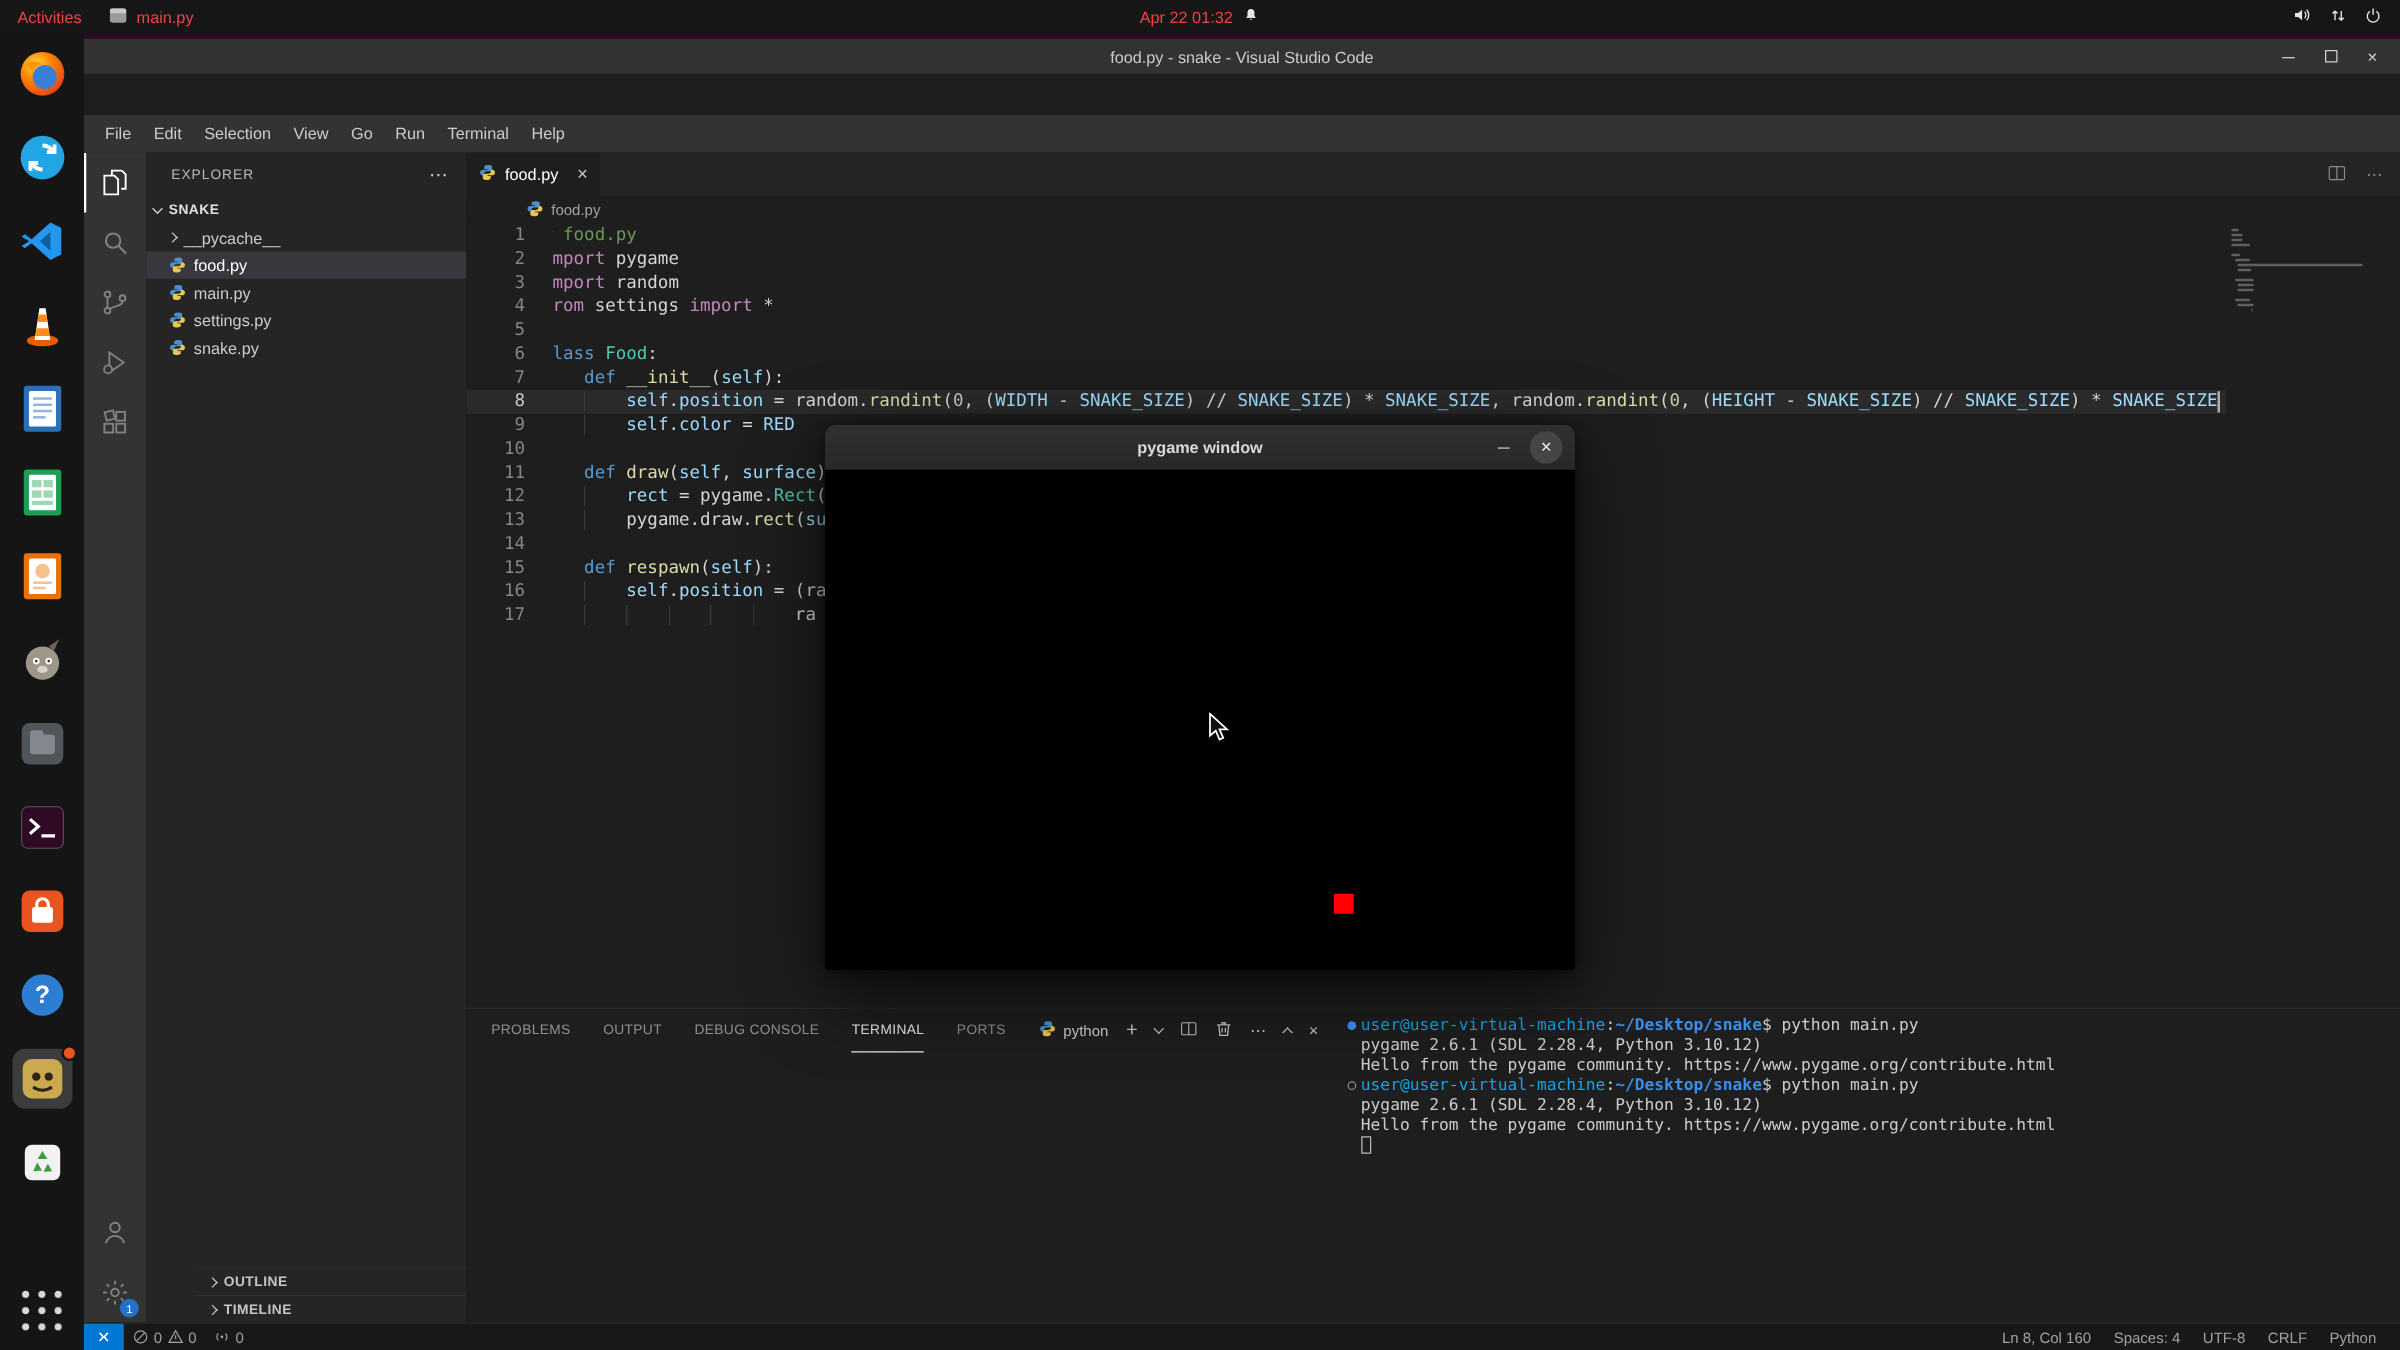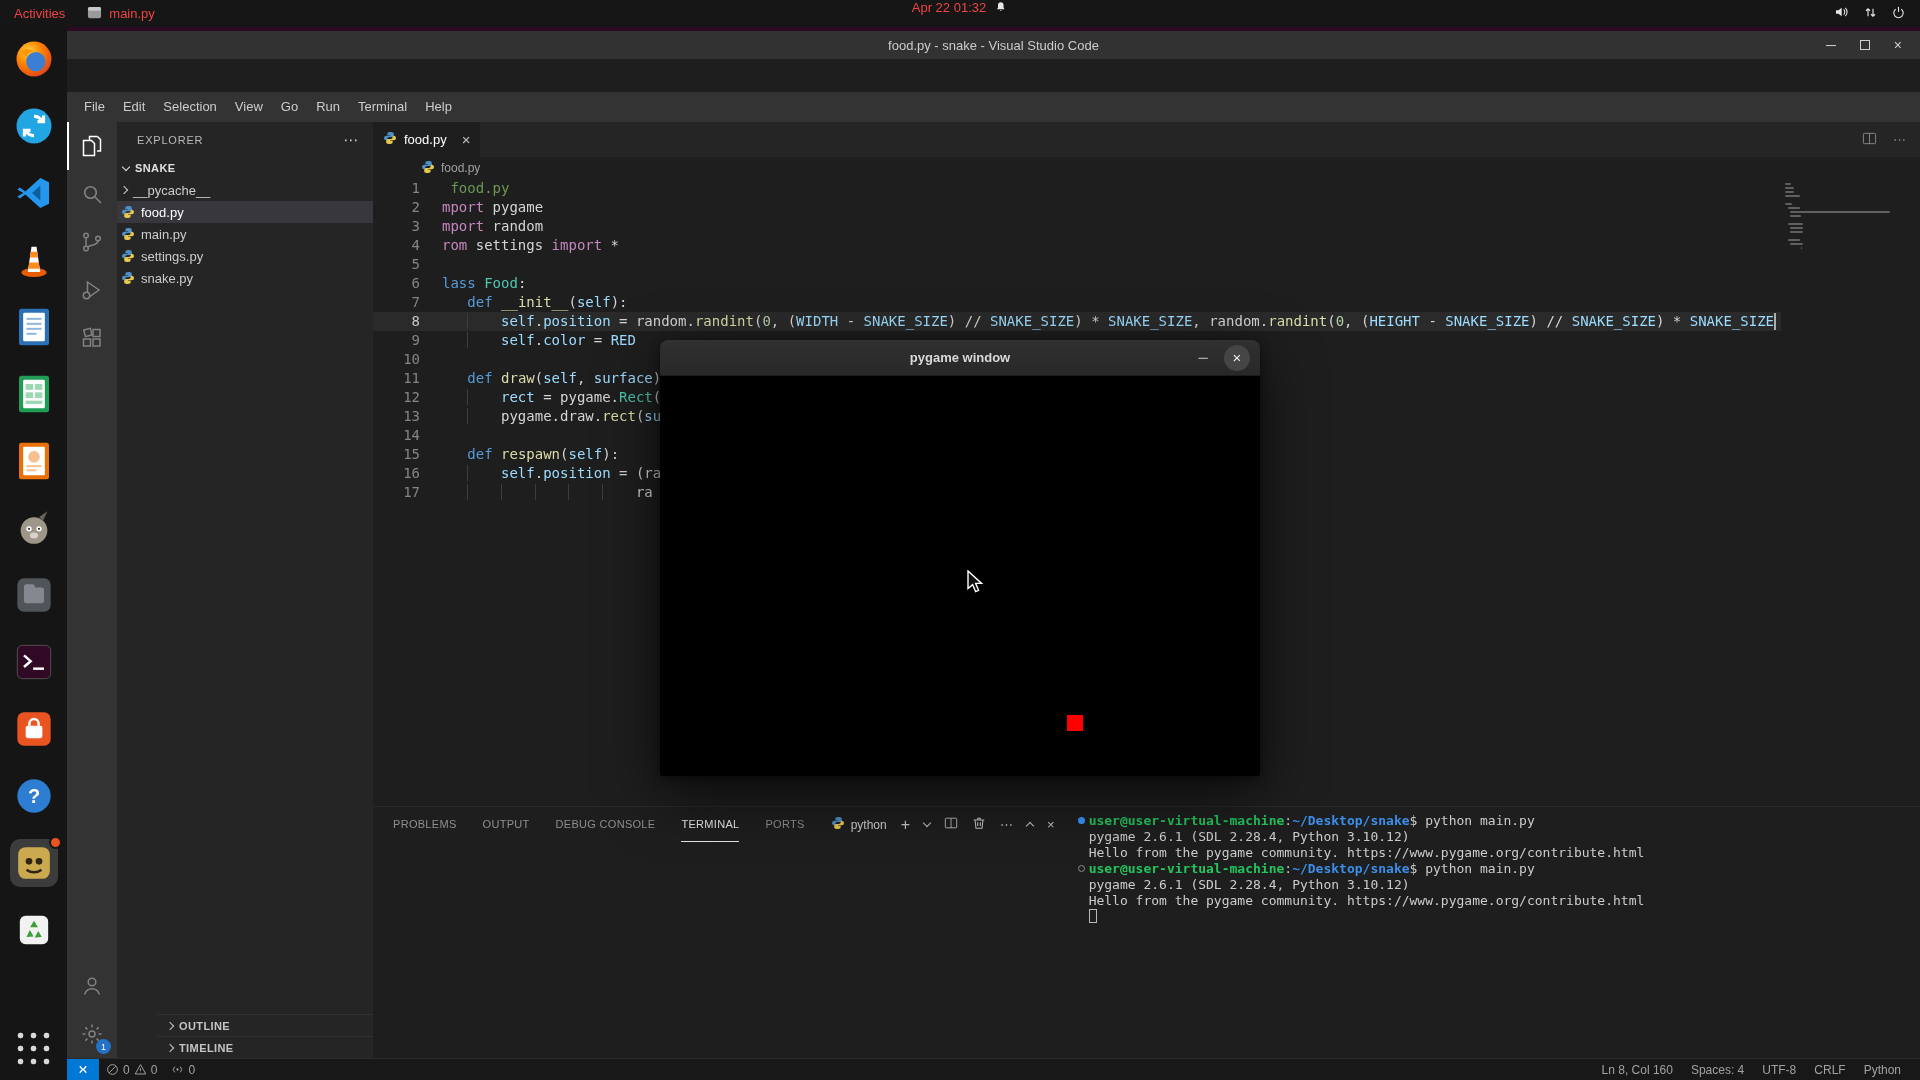--- a/index.html
+++ b/index.html
@@ -3,21 +3,21 @@
 <meta charset="utf-8">
 <style>
   html,body{margin:0;padding:0;background:#000;}
   *{box-sizing:border-box;}
   #screen{width:1920px;height:1080px;position:relative;overflow:hidden;background:#2d0a24;font-family:"Liberation Sans",sans-serif;-webkit-font-smoothing:antialiased;}
 
   
   .topbar{position:absolute;left:0;top:0;width:1920px;height:27px;background:#161616;color:#ef4444;display:flex;align-items:center;font-size:13px;z-index:50;}
   .topbar-left{display:flex;align-items:center;gap:22px;padding-left:14px;}
   .app-chip{display:flex;align-items:center;gap:7px;}
-  .topbar-center{position:absolute;left:50%;transform:translateX(-50%);display:flex;align-items:flex-start;gap:8px;height:100%;}
+  .topbar-center{position:absolute;left:50%;transform:translateX(-50%);display:flex;align-items:center;gap:8px;height:100%;}
   .topbar-right{margin-left:auto;display:flex;align-items:center;gap:13px;padding-right:14px;color:#e6e6e6;}
 
   
   .dock{position:absolute;left:0;top:27px;bottom:0;width:67px;background:rgba(22,22,22,.97);display:flex;flex-direction:column;align-items:center;padding-top:8px;gap:19px;z-index:40;}
   .dock-item{width:48px;height:48px;flex:0 0 auto;display:flex;align-items:center;justify-content:center;position:relative;border-radius:10px;}
   .dock-item.active{background:rgba(255,255,255,.17);}
   .notif-badge{position:absolute;top:-3px;right:-4px;width:13px;height:13px;border-radius:50%;background:#e95420;border:2px solid #161616;}
   .di-term{font-family:"DejaVu Sans Mono",monospace;}
   .app-grid{margin-top:auto;margin-bottom:12px;background-image:radial-gradient(circle,#d8d8d8 2.6px,transparent 3.2px);background-size:13px 13px;width:39px;height:39px;border-radius:0;}
 
@@ -37,21 +37,21 @@
   .ab-item{height:48px;display:flex;align-items:center;justify-content:center;color:#828282;position:relative;}
   .ab-item.active{color:#ffffff;box-shadow:inset 2px 0 0 #ffffff;}
   .ab-bottom{margin-top:auto;}
   .ab-badge{position:absolute;right:6px;bottom:4px;min-width:15px;height:15px;border-radius:50%;background:#2472c8;color:#fff;font-size:9px;display:flex;align-items:center;justify-content:center;}
 
   
   .sidebar{width:256px;background:#252526;display:flex;flex-direction:column;font-size:13px;color:#cccccc;flex:0 0 auto;}
   .sb-header{height:35px;display:flex;align-items:center;padding:0 14px 0 20px;font-size:11px;letter-spacing:.8px;color:#bababa;flex:0 0 auto;}
   .sb-header-dots{margin-left:auto;color:#cccccc;font-size:15px;}
   .section-header{height:22px;display:flex;align-items:center;gap:6px;padding-left:6px;font-weight:bold;font-size:11px;letter-spacing:.4px;color:#e0e0e0;flex:0 0 auto;}
-  .tree-row{height:22px;display:flex;align-items:center;gap:6px;padding-left:4px;cursor:default;}
+  .tree-row{height:22px;display:flex;align-items:center;gap:6px;padding-left:18px;cursor:default;}
   .tree-row.selected{background:#37373d;color:#ffffff;}
   .tree-label{white-space:nowrap;}
   .sb-spacer{flex:1;}
   .sb-bottom-row{height:22px;border-top:1px solid #313132;display:flex;align-items:center;gap:6px;padding-left:10px;font-size:11px;font-weight:bold;letter-spacing:.4px;color:#c5c5c5;flex:0 0 auto;margin-left:40px;}
   .chev{width:6px;height:6px;border-right:1.4px solid currentColor;border-bottom:1.4px solid currentColor;display:inline-block;flex:0 0 auto;}
   .chev.right{transform:rotate(-45deg);}
   .chev.down{transform:rotate(45deg);margin-top:-3px;}
   .chev.up{transform:rotate(-135deg);margin-top:3px;}
 
   
@@ -83,21 +83,21 @@
   .panel-tab{font-size:11px;letter-spacing:.3px;color:#8f8f8f;margin-right:26px;height:35px;line-height:35px;}
   .panel-tab.active{color:#e7e7e7;border-bottom:1px solid #e7e7e7;}
   .panel-actions{margin-left:auto;display:flex;align-items:center;gap:14px;color:#c5c5c5;}
   .profile{display:flex;align-items:center;gap:6px;font-size:12px;color:#cccccc;}
   .pa-glyph{font-size:16px;line-height:1;}
   .term{flex:1;padding:6px 0 0 20px;font-family:"DejaVu Sans Mono",monospace;font-size:13px;line-height:16px;overflow:hidden;}
   .term-line{white-space:pre;position:relative;height:16px;}
   .deco{position:absolute;left:-11px;top:4px;width:7px;height:7px;border-radius:50%;}
   .deco.filled{background:#3794ff;}
   .deco.outline{border:1px solid #8a8a8a;}
-  .tg{color:#22c55e;font-weight:bold;} .tb{color:#3b8eea;font-weight:bold;} .tw{color:#cccccc;}
+  .tg{color:#0ea5e9;font-weight:normal;} .tb{color:#3b8eea;font-weight:bold;} .tw{color:#cccccc;}
   .term-cursor{display:inline-block;width:8px;height:14px;border:1px solid #b9b9b9;vertical-align:-2px;}
 
   
   .statusbar{height:22px;background:#181818;border-top:1px solid #2b2b2b;display:flex;align-items:center;font-size:12px;color:#9fa2a5;flex:0 0 auto;}
   .remote{height:100%;background:#0078d4;color:#fff;display:flex;align-items:center;padding:0 9px;flex:0 0 auto;}
   .sb-item{display:flex;align-items:center;gap:4px;padding:0 7px;white-space:nowrap;}
   .sb-right{margin-left:auto;display:flex;align-items:center;gap:4px;padding-right:12px;}
 
   
   .pywin{position:absolute;left:660px;top:340px;width:600px;z-index:30;border-radius:9px 9px 2px 2px;box-shadow:0 18px 60px rgba(0,0,0,.65),0 2px 10px rgba(0,0,0,.5);}

